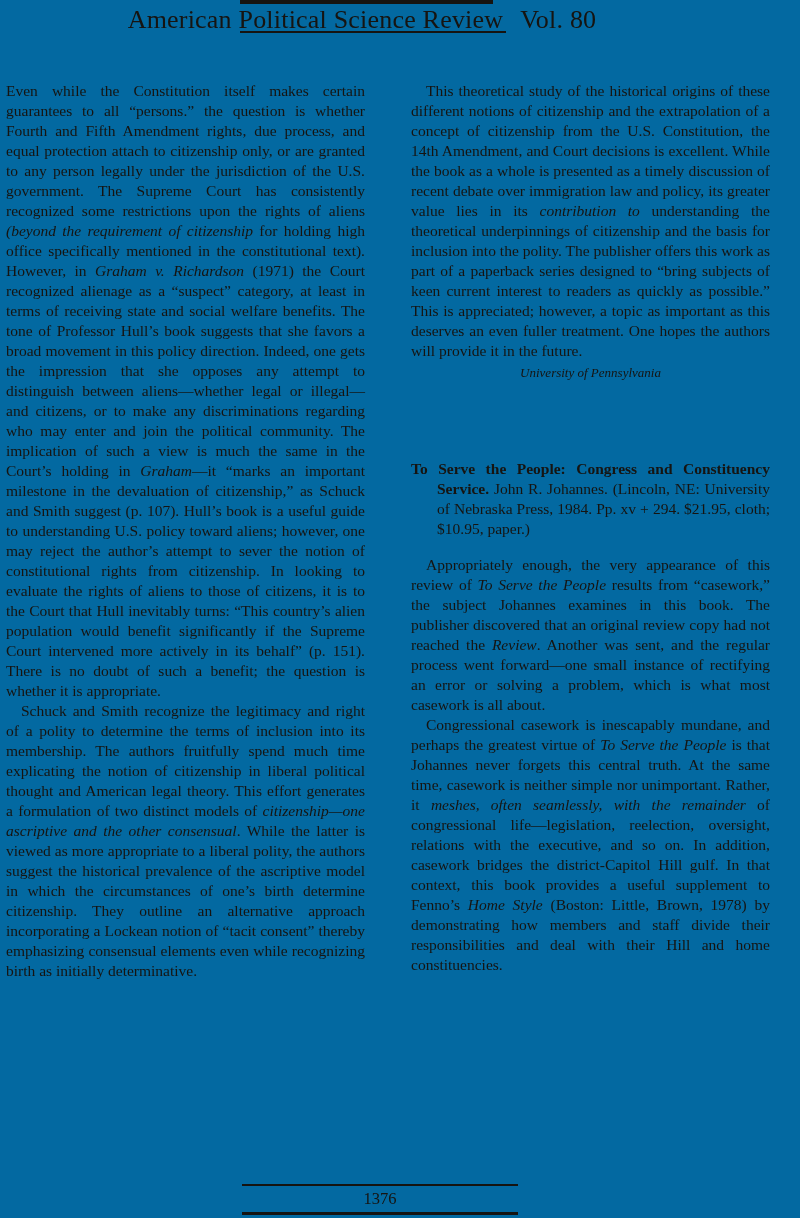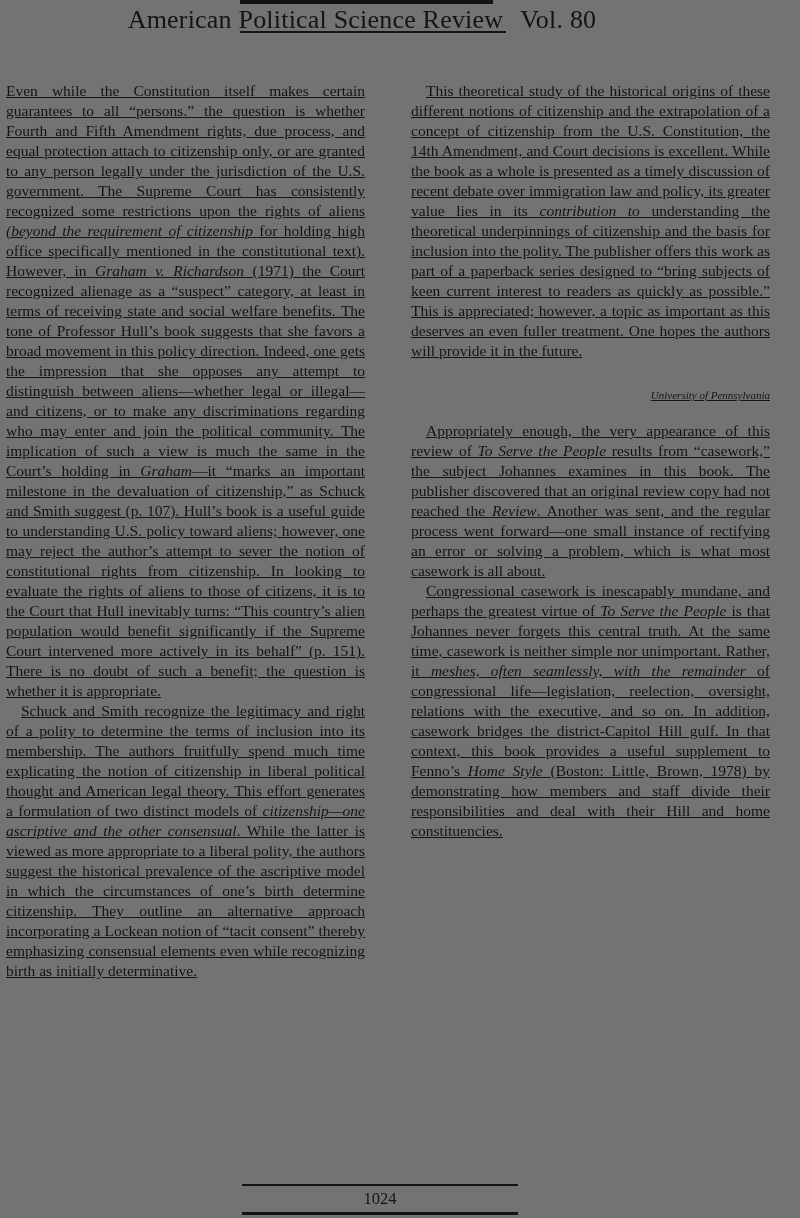--- a/index.html
+++ b/index.html
@@ -4,21 +4,21 @@
 <style>
   html, body {
     margin: 0;
     padding: 0;
     background: #ffffff;
   }
   .page {
     position: relative;
     width: 800px;
     height: 1218px;
-    background: #737373;
+    background: #0369a1;
     color: #161411;
     font-family: "Liberation Serif", "DejaVu Serif", serif;
     overflow: hidden;
     -webkit-hyphens: auto;
     hyphens: auto;
   }
   
   .rule {
     position: absolute;
     background: #161411;
@@ -41,38 +41,38 @@
     position: absolute;
     top: 81px;
     width: 359px;
     font-size: 15.5px;
     line-height: 20px;
     text-align: justify;
     text-justify: inter-word;
   }
   .col-left  { left: 6px; }
   .col-right { left: 411px; }
-  p { margin: 0; text-decoration: underline; }
+  p { margin: 0; }
   .para.indent { text-indent: 15px; }
   
   .reviewer {
     margin-top: 9px;
     padding-right: 16px;
     text-align: right;
     font-variant: small-caps;
     letter-spacing: 0.6px;
     font-size: 17px;
     line-height: 20px;
   }
   .affiliation {
-    margin-top: 24px;
+    margin-top: 2px;
     font-style: italic;
-    font-size: 11px;
+    font-size: 13px;
     line-height: 20px;
-    text-align: right;
+    text-align: center;
   }
   
   .book-heading {
     margin-top: 76px;
     padding-left: 26px;
     text-indent: -26px;
     line-height: 20px;
     text-align: justify;
   }
   .review-body { margin-top: 16px; }
@@ -102,23 +102,24 @@
   <div class="rule rule-under"></div>
 
   <div class="col col-left">
     <p class="para"><span>Even while the Constitution itself makes certain guarantees to all “persons.” the question is whether Fourth and Fifth Amendment rights, due process, and equal protection attach to citizenship only, or are granted to any person legally under the jurisdiction of the U.S. government. The Supreme Court has consistently recognized some restrictions upon the rights of aliens </span><span style="font-style: italic;">(beyond the requirement of citizenship</span><span> for holding high office specifically mentioned in the constitutional text). However, in </span><span style="font-style: italic;">Graham v. Richardson</span><span> (1971) the Court recognized alienage as a “suspect” category, at least in terms of receiving state and social welfare benefits. The tone of Professor Hull’s book suggests that she favors a broad movement in this policy direction. Indeed, one gets the impression that she opposes any attempt to distinguish between aliens—whether legal or illegal—and citizens, or to make any discriminations regarding who may enter and join the political community. The implication of such a view is much the same in the Court’s holding in </span><span style="font-style: italic;">Graham</span><span>—it “marks an important milestone in the devaluation of citizenship,” as Schuck and Smith suggest (p. 107). Hull’s book is a useful guide to understanding U.S. policy toward aliens; however, one may reject the author’s attempt to sever the notion of constitutional rights from citizenship. In looking to evaluate the rights of aliens to those of citizens, it is to the Court that Hull inevitably turns: “This country’s alien population would benefit significantly if the Supreme Court intervened more actively in its behalf” (p. 151). There is no doubt of such a benefit; the question is whether it is appropriate.</span></p>
     <p class="para indent"><span>Schuck and Smith recognize the legitimacy and right of a polity to determine the terms of inclusion into its membership. The authors fruitfully spend much time explicating the notion of citizenship in liberal political thought and American legal theory. This effort generates a formulation of two distinct models of </span><span style="font-style: italic;">citizenship—one ascriptive and the other consensual</span><span>. While the latter is viewed as more appropriate to a liberal polity, the authors suggest the historical prevalence of the ascriptive model in which the circumstances of one’s birth determine citizenship. They outline an alternative approach incorporating a Lockean notion of “tacit consent” thereby emphasizing consensual elements even while recognizing birth as initially determinative.</span></p>
   </div>
 
   <div class="col col-right">
     <p class="para indent"><span>This theoretical study of the historical origins of these different notions of citizenship and the extrapolation of a concept of citizenship from the U.S. Constitution, the 14th Amendment, and Court decisions is excellent. While the book as a whole is presented as a timely discussion of recent debate over immigration law and policy, its greater value lies in its </span><span style="font-style: italic;">contribution to</span><span> understanding the theoretical underpinnings of citizenship and the basis for inclusion into the polity. The publisher offers this work as part of a paperback series designed to “bring subjects of keen current interest to readers as quickly as possible.” This is appreciated; however, a topic as important as this deserves an even fuller treatment. One hopes the authors will provide it in the future.</span></p>
     <p class="affiliation">University of Pennsylvania</p>
+    <p class="book-heading"><span style="font-weight: 700;">To Serve the People: Congress and Constituency Service.</span><span> John R. Johannes. (Lincoln, NE: University of Nebraska Press, 1984. Pp. xv + 294. $21.95, cloth; $10.95, paper.)</span></p>
     <div class="review-body">
       <p class="para indent"><span>Appropriately enough, the very appearance of this review of </span><span style="font-style: italic;">To Serve the People</span><span> results from “casework,” the subject Johannes examines in this book. The publisher discovered that an original review copy had not reached the </span><span style="font-style: italic;">Review</span><span>. Another was sent, and the regular process went forward—one small instance of rectifying an error or solving a problem, which is what most casework is all about.</span></p>
       <p class="para indent"><span>Congressional casework is inescapably mundane, and perhaps the greatest virtue of </span><span style="font-style: italic;">To Serve the People</span><span> is that Johannes never forgets this central truth. At the same time, casework is neither simple nor unimportant. Rather, it </span><span style="font-style: italic;">meshes, often seamlessly, with the remainder</span><span> of congressional life—legislation, reelection, oversight, relations with the executive, and so on. In addition, casework bridges the district-Capitol Hill gulf. In that context, this book provides a useful supplement to Fenno’s </span><span style="font-style: italic;">Home Style</span><span> (Boston: Little, Brown, 1978) by demonstrating how members and staff divide their responsibilities and deal with their Hill and home constituencies.</span></p>
     </div>
   </div>
 
   <div class="footer">
-    <span>1024</span>
+    <span>1376</span>
   </div>
 
 </div>
 
 </body></html>

